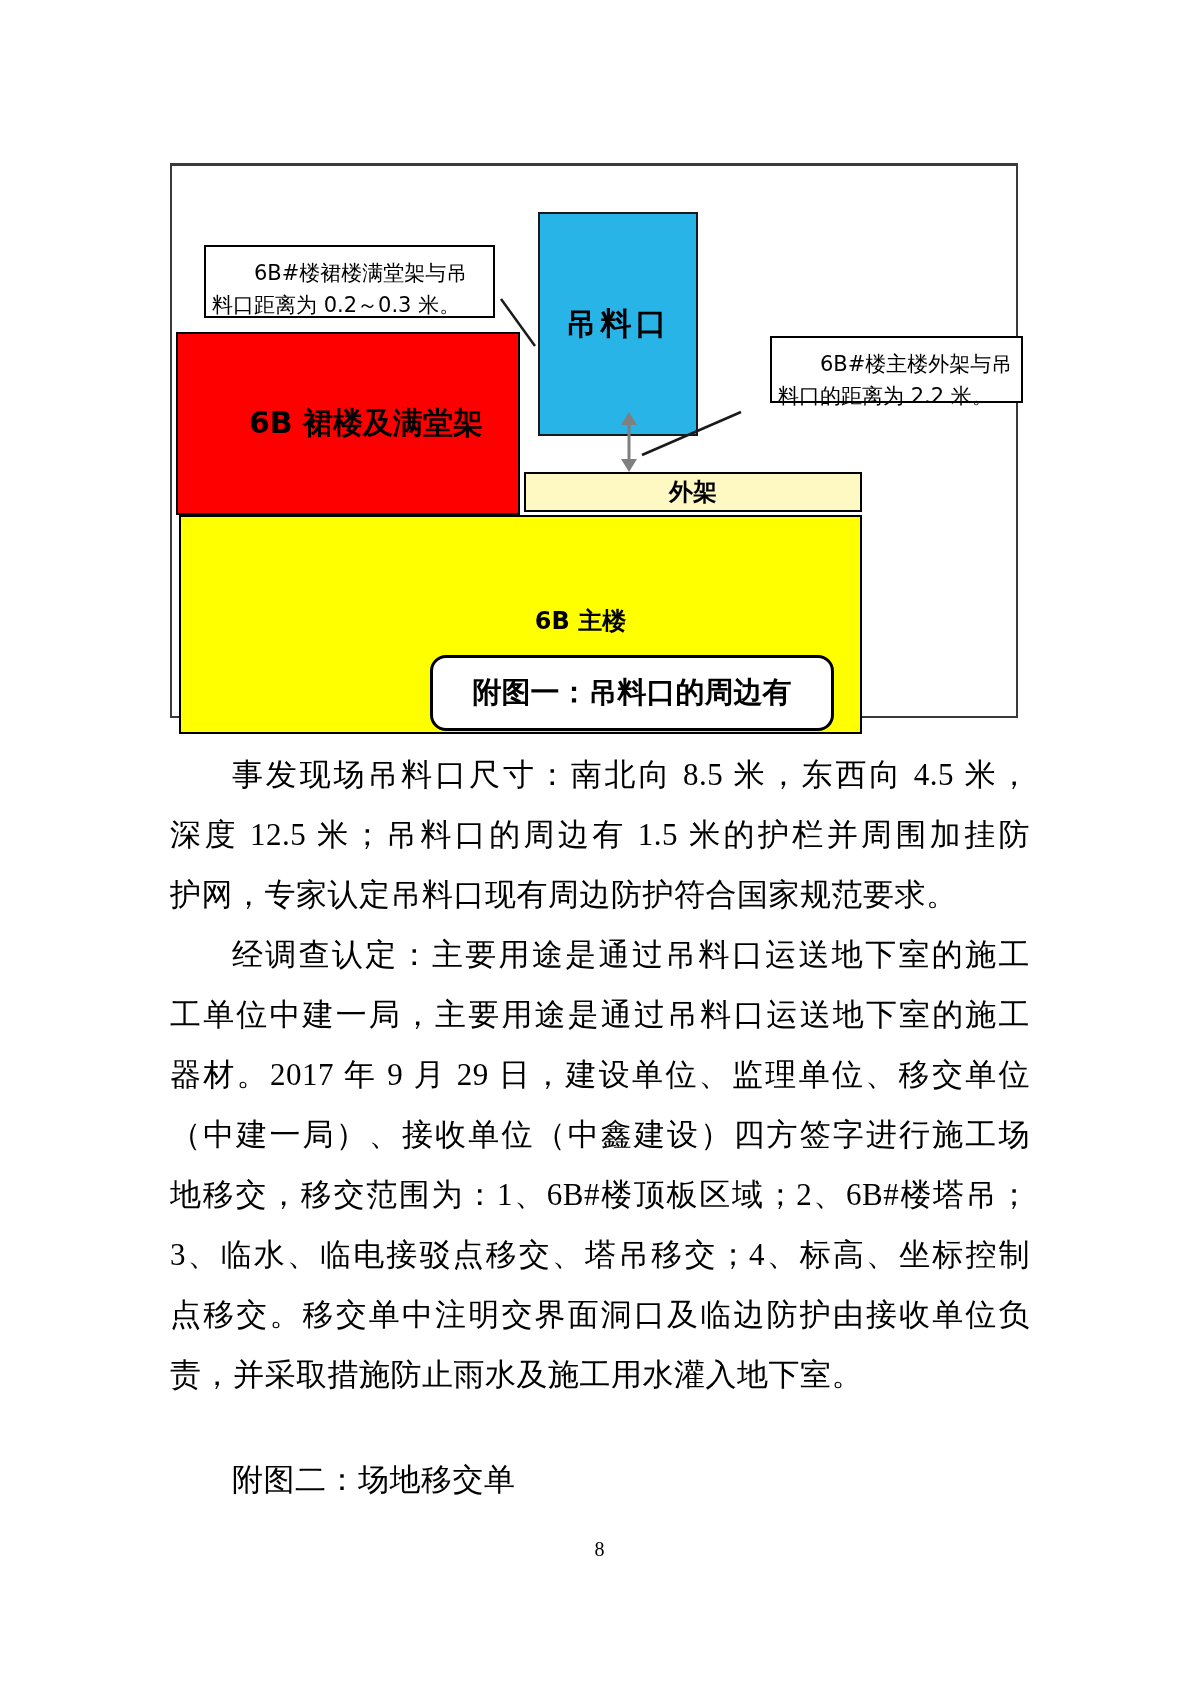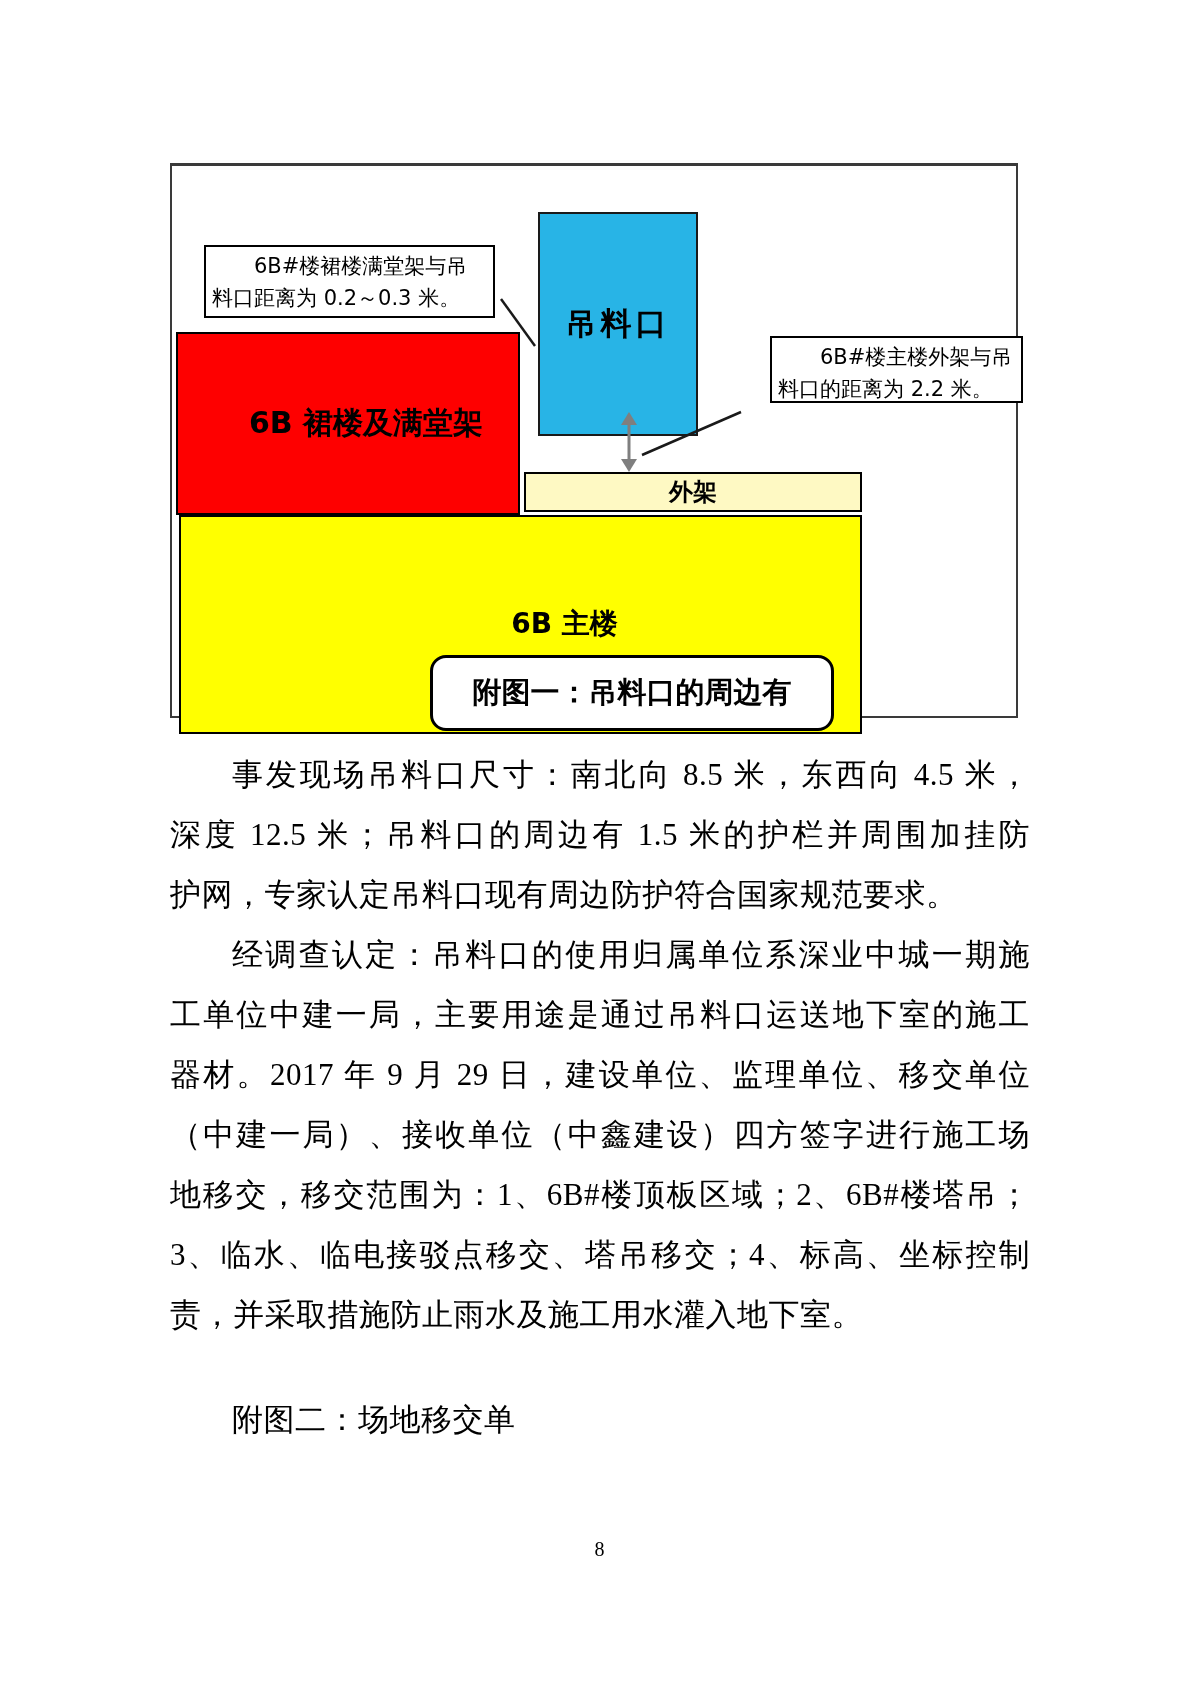--- a/index.html
+++ b/index.html
@@ -20,34 +20,34 @@
     font-weight:bold;color:#000;white-space:nowrap;
   }
   .blk-red{left:4px;top:166px;width:344px;height:183px;border:2px solid #000;z-index:3;padding-left:36px;}
   .blk-red .blk-label{font-size:30px;}
   .blk-cyan{left:366px;top:46px;width:160px;height:224px;border:2px solid #1a1a1a;z-index:3;}
   .blk-cyan .blk-label{font-size:31px;letter-spacing:4px;}
   .blk-green{left:352px;top:306px;width:338px;height:40px;border:2px solid #000;z-index:3;}
   .blk-green .blk-label{font-size:24px;}
   .blk-yellow{left:7px;top:349px;width:683px;height:219px;border:2px solid #000;z-index:2;display:block;}
   .yellow-label{
-    position:absolute;top:88px;left:0;width:100%;text-align:center;
-    font-family:"DejaVu Sans","Liberation Sans",sans-serif;font-weight:bold;font-size:28px;padding-left:44px;
+    position:absolute;top:88px;left:16px;width:100%;text-align:center;
+    font-family:"DejaVu Sans","Liberation Sans",sans-serif;font-weight:bold;font-size:24px;padding-left:44px;
   }
   .caption-box{
     position:absolute;left:258px;top:489px;width:404px;height:76px;
     background:#ffffff;border:3px solid #000;border-radius:16px;box-sizing:border-box;
     display:flex;align-items:center;justify-content:center;z-index:5;
   }
   .caption-box .blk-label{font-size:29px;}
   .callout{
     position:absolute;background:#ffffff;border:2px solid #000;box-sizing:border-box;
     font-family:"DejaVu Sans","Liberation Sans",sans-serif;
     font-size:21px;line-height:32px;color:#000;
-    padding:3px 6px;text-indent:2em;z-index:6;
+    padding:10px 6px;text-indent:2em;z-index:6;
   }
   .callout-1{left:32px;top:79px;width:291px;height:73px;}
   .callout-2{left:598px;top:170px;width:253px;height:67px;}
   .lines-overlay{position:absolute;left:0;top:0;z-index:4;pointer-events:none;}
   
   .body-text{
     position:absolute;left:170px;top:745px;width:860px;
     font-size:31px;line-height:60px;color:#000;letter-spacing:0.5px;
   }
   .tline{text-align:justify;text-align-last:justify;}
@@ -96,24 +96,25 @@
   <div class="caption-box">
     <span class="blk-label">附图一：吊料口的周边有</span>
   </div>
 </div>
 
 <div class="body-text">
   <div class="tline indent">事发现场吊料口尺寸：南北向 8.5 米，东西向 4.5 米，</div>
   <div class="tline">深度 12.5 米；吊料口的周边有 1.5 米的护栏并周围加挂防</div>
   <div class="tline last">护网，专家认定吊料口现有周边防护符合国家规范要求。</div>
 
-  <div class="tline indent">经调查认定：吊料口的使用归属单位系深业中城一期施</div>
+  <div class="tline indent">经调查认定：主要用途是通过吊料口运送地下室的施工</div>
   <div class="tline">工单位中建一局，主要用途是通过吊料口运送地下室的施工</div>
   <div class="tline">器材。2017 年 9 月 29 日，建设单位、监理单位、移交单位</div>
   <div class="tline">（中建一局）、接收单位（中鑫建设）四方签字进行施工场</div>
   <div class="tline">地移交，移交范围为：1、6B#楼顶板区域；2、6B#楼塔吊；</div>
   <div class="tline">3、临水、临电接驳点移交、塔吊移交；4、标高、坐标控制</div>
+  <div class="tline">点移交。移交单中注明交界面洞口及临边防护由接收单位负</div>
   <div class="tline last">责，并采取措施防止雨水及施工用水灌入地下室。</div>
 
   <div class="fig2-line">附图二：场地移交单</div>
 </div>
 
 <div class="page-number">8</div>
 
 </body></html>

